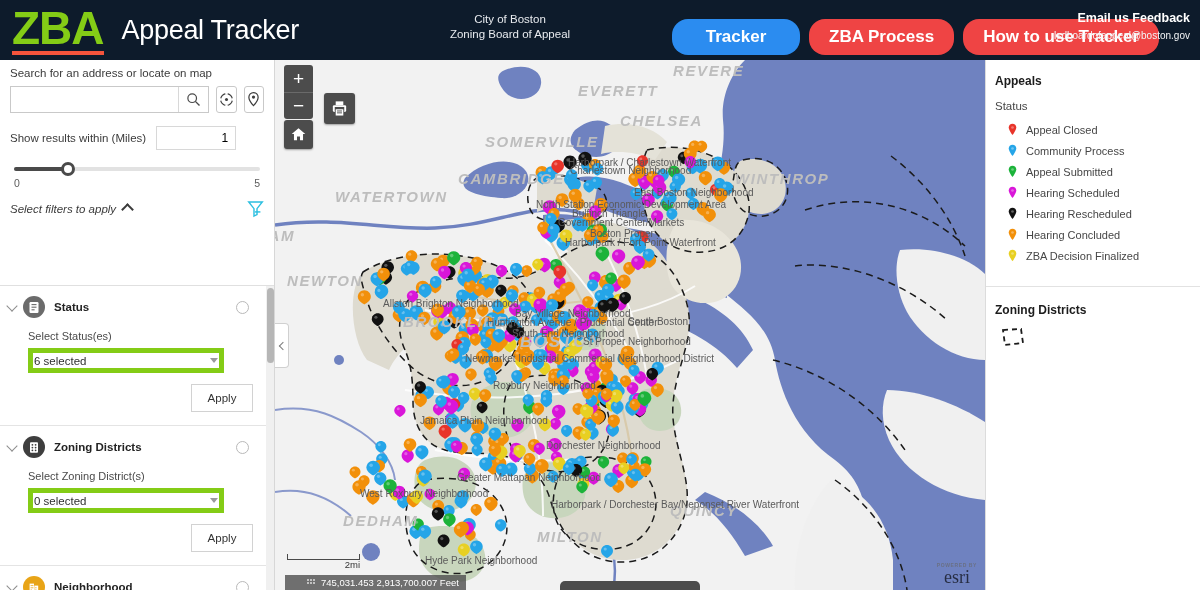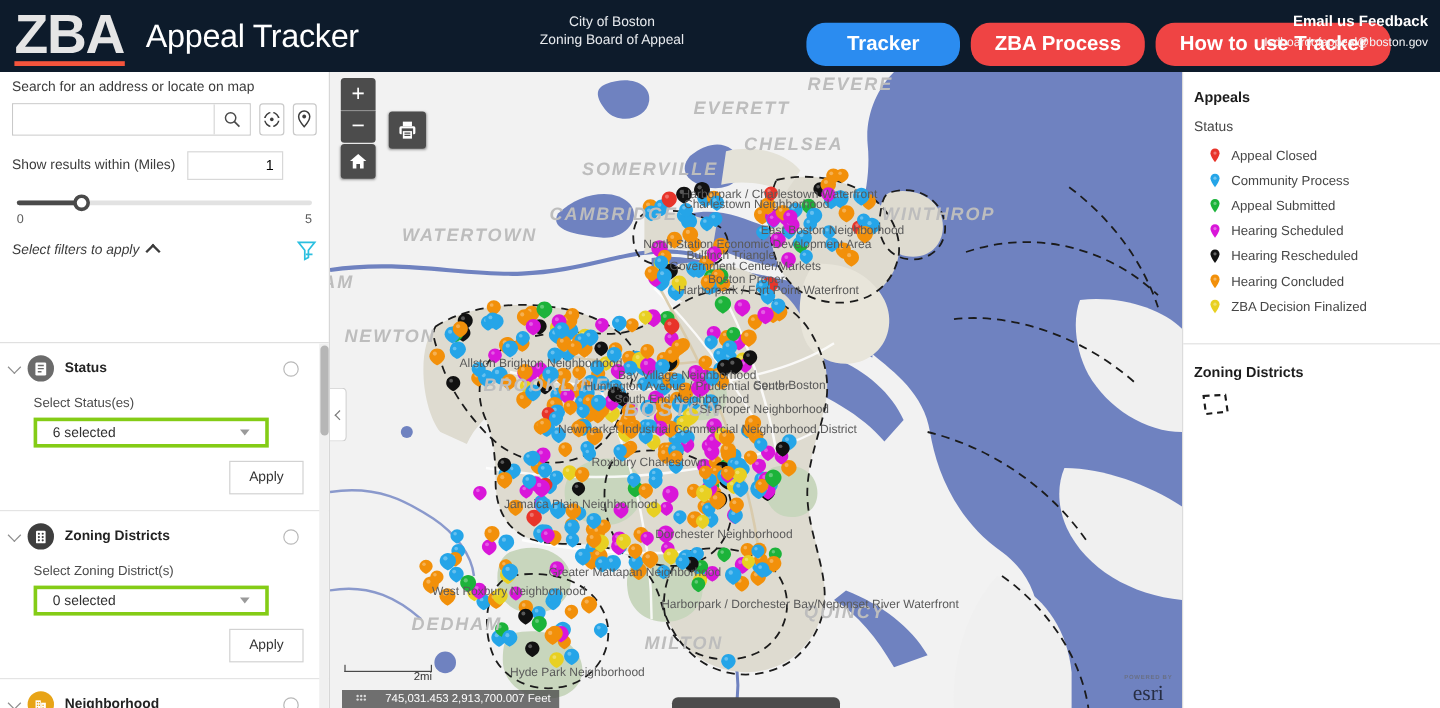--- a/index.html
+++ b/index.html
@@ -15,21 +15,21 @@
   
   #header {
     position: absolute; top: 0; left: 0;
     width: 1200px; height: 60px;
     background: #0d1b2b;
     display: flex; align-items: center;
     z-index: 60;
   }
   #brand { display: flex; align-items: center; padding-left: 12px; }
   .zba-logo {
-    color: #e5e5e5;
+    color: #84cc16;
     font-size: 46px;
     font-weight: bold;
     letter-spacing: -1px;
     line-height: 44px;
     border-bottom: 4px solid #f4543c;
     padding-bottom: 1px;
     font-family: "Liberation Sans", sans-serif;
   }
   .app-title {
     color: #ffffff;
@@ -154,22 +154,22 @@
   .fc-icon.orange { background: #e8a417; }
   .fc-title { font-size: 11.5px; font-weight: bold; color: #232323; margin-left: 9px; }
   .fc-toggle {
     margin-left: auto; margin-right: 16px;
     width: 13px; height: 13px; border-radius: 50%;
     border: 1.6px solid #b9b9b9; background: #fff; cursor: pointer;
   }
   .fc-sublabel { font-size: 11px; color: #4a4a4a; margin: 12px 0 6px 22px; }
   .fc-select {
     margin-left: 22px; margin-right: 41px;
-    height: 25px; border: 3px solid #84cc16; background: #fff;
-    display: flex; align-items: center; padding: 0 13px;
+    height: 25px; border: 5px solid #84cc16; background: #fff;
+    display: flex; align-items: center; padding: 0 1px;
     font-size: 11.5px; color: #2f2f2f; cursor: pointer;
   }
   .sel-caret { margin-left: auto; width: 0; height: 0; border-left: 4px solid transparent; border-right: 4px solid transparent; border-top: 5px solid #9a9a9a; }
   .fc-apply-row { display: flex; justify-content: flex-end; margin: 11px 12px 0 0; }
   .fc-apply {
     width: 62px; height: 28px;
     border: 1px solid #d2d2d2; background: #fff;
     font-size: 11.5px; color: #333; cursor: pointer;
     font-family: "Liberation Sans", sans-serif;
   }
@@ -223,22 +223,22 @@
     border-left: 1.4px solid #7b7b7b; border-bottom: 1.4px solid #7b7b7b;
     transform: rotate(45deg); margin-left: 2px;
   }
 
   #scalebar { position: absolute; left: 12px; bottom: 20px; z-index: 20; }
   .sb-bar { width: 73px; height: 6px; border: 1px solid #4a4a4a; border-top: none; }
   .sb-txt { font-size: 9.5px; color: #353535; text-align: right; margin-top: -1px; }
   #coords {
     position: absolute; left: 10px; bottom: 0; z-index: 21;
     background: rgba(74,74,74,.78); color: #fff;
-    font-size: 9.5px; padding: 2px 7px 2px 11px;
-    display: flex; align-items: flex-end; gap: 15px;
+    font-size: 9.5px; padding: 2px 7px 2px 21px;
+    display: flex; align-items: flex-end; gap: 5px;
   }
   #esri-logo {
     position: absolute; right: 8px; bottom: 4px; z-index: 20;
     text-align: center; opacity: .65;
   }
   .esri-sup { font-size: 5px; letter-spacing: .6px; color: #666; font-weight: bold; }
   .esri-word { font-size: 18px; color: #000000; line-height: 18px; font-family: Liberation Serif, serif; }
   #map-bottom-pill {
     position: absolute; left: 50%; bottom: 0; transform: translateX(-50%);
     width: 140px; height: 9px; background: #4c4c4c; border-radius: 5px 5px 0 0; z-index: 20;
@@ -2616,21 +2616,21 @@
         <div class="mlabel nb-lbl" style="left: 359px; top: 127px;">East Boston Neighborhood</div>
         <div class="mlabel nb-lbl" style="left: 315px; top: 168px;">Boston Proper</div>
         <div class="mlabel nb-lbl" style="left: 290px; top: 177px;">Harborpark / Fort Point Waterfront</div>
         <div class="mlabel nb-lbl" style="left: 108px; top: 238px;">Allston Brighton Neighborhood</div>
         <div class="mlabel nb-lbl" style="left: 240px; top: 248px;">Bay Village Neighborhood</div>
         <div class="mlabel nb-lbl" style="left: 212px; top: 257px;">Huntington Avenue / Prudential Center</div>
         <div class="mlabel nb-lbl" style="left: 353px; top: 256px;">South Boston</div>
         <div class="mlabel nb-lbl" style="left: 237px; top: 268px;">South End Neighborhood</div>
         <div class="mlabel nb-lbl" style="left: 308px; top: 276px;">St Proper Neighborhood</div>
         <div class="mlabel nb-lbl" style="left: 190px; top: 293px;">Newmarket Industrial Commercial Neighborhood District</div>
-        <div class="mlabel nb-lbl" style="left: 218px; top: 320px;">Roxbury Charlestown</div>
+        <div class="mlabel nb-lbl" style="left: 218px; top: 320px;">Roxbury Neighborhood</div>
         <div class="mlabel nb-lbl" style="left: 145px; top: 355px;">Jamaica Plain Neighborhood</div>
         <div class="mlabel nb-lbl" style="left: 271px; top: 380px;">Dorchester Neighborhood</div>
         <div class="mlabel nb-lbl" style="left: 182px; top: 412px;">Greater Mattapan Neighborhood</div>
         <div class="mlabel nb-lbl" style="left: 85px; top: 428px;">West Roxbury Neighborhood</div>
         <div class="mlabel nb-lbl" style="left: 276px; top: 439px;">Harborpark / Dorchester Bay/Neponset River Waterfront</div>
         <div class="mlabel nb-lbl" style="left: 150px; top: 495px;">Hyde Park Neighborhood</div>
       </div>
 
     <div id="zoom-group">
       <div id="zoom-in">+</div>

